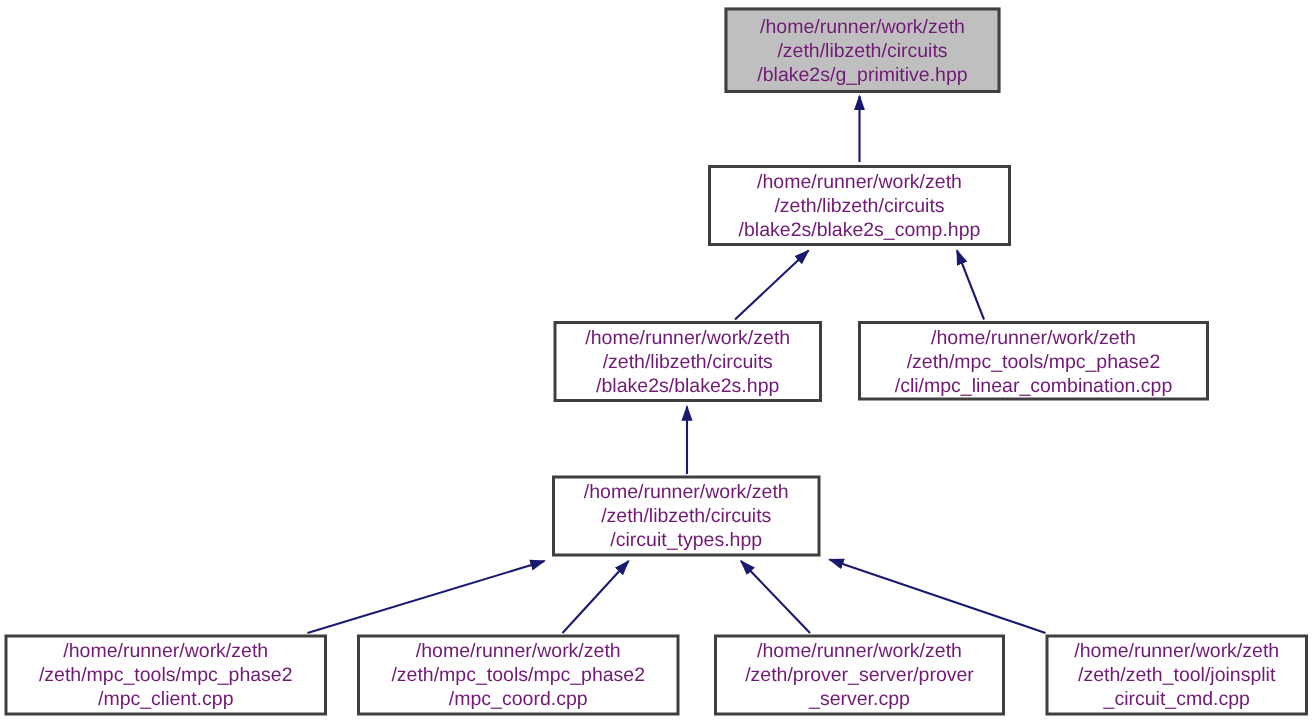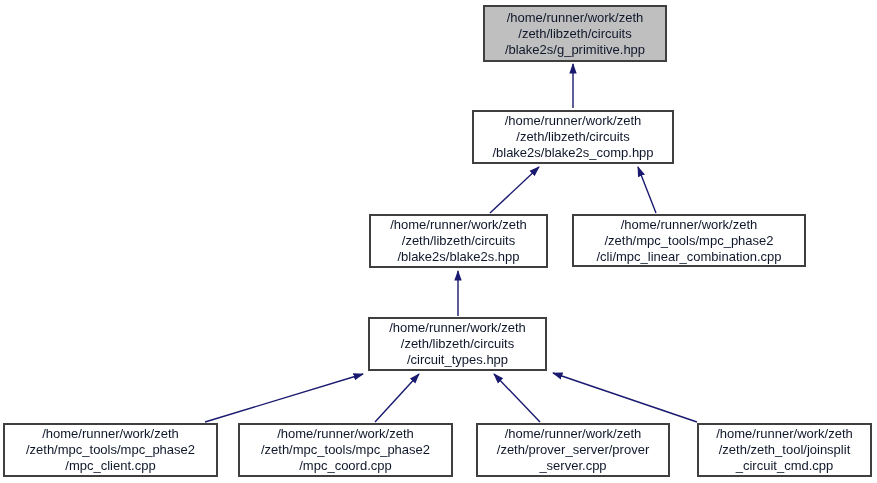--- a/index.html
+++ b/index.html
@@ -21,21 +21,21 @@
     top: 0;
     width: 877px;
     height: 483px;
     pointer-events: none;
   }
   .node {
     position: absolute;
     box-sizing: border-box;
     background: #ffffff;
     border: 2px solid #3f3f3f;
-    color: #0f172a;
+    color: #701a75;
     font-size: 13px;
     line-height: 16px;
     text-align: center;
     white-space: pre-line;
     display: flex;
     align-items: center;
     justify-content: center;
     padding: 2px 4px;
     cursor: pointer;
   }

